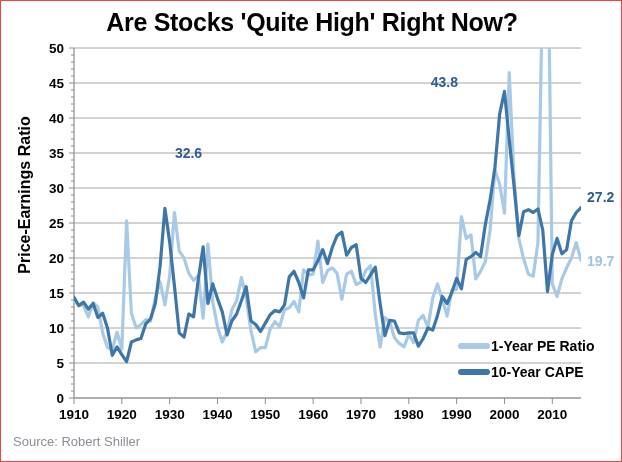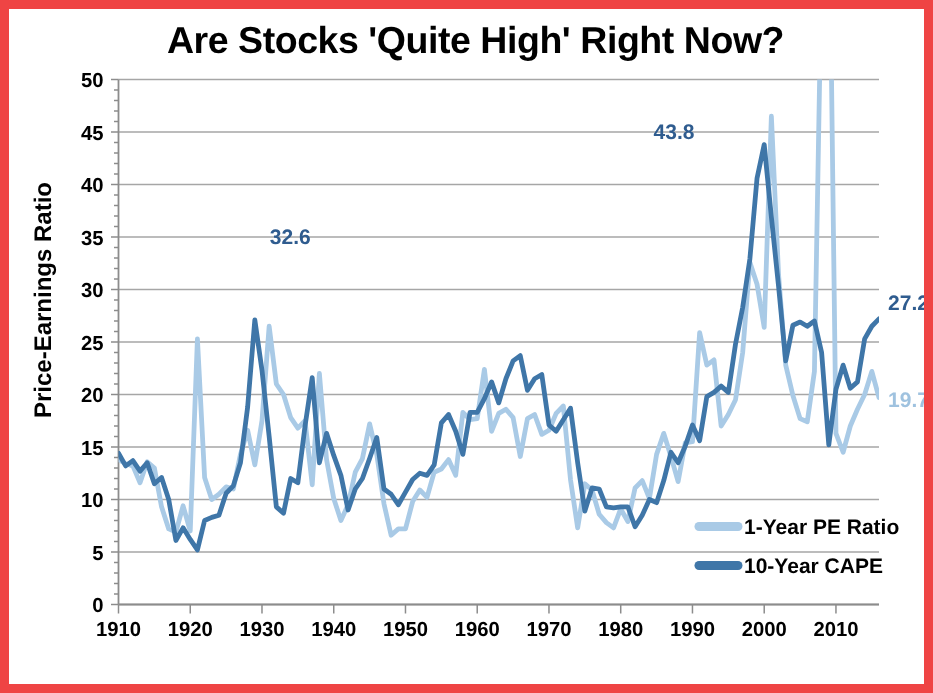--- a/index.html
+++ b/index.html
@@ -8,21 +8,21 @@
     background: #ffffff;
   }
   body {
     font-family: "Liberation Sans", sans-serif;
   }
   #figure {
     position: relative;
     width: 622px;
     height: 462px;
     background: #ffffff;
-    border: 6px solid #ef4444;
+    border: 1px solid #ef4444;
     box-sizing: border-box;
     overflow: hidden;
   }
   #chart-title {
     position: absolute;
     top: 7px;
     left: 0;
     width: 622px;
     text-align: center;
     font-size: 25px;
@@ -193,14 +193,15 @@
       <text x="173.87735849056605" y="156.79999999999998" fill="#2F5C8F" class="ann-label" text-anchor="start">32.6</text>
       <text x="456.99339622641554" y="86.40000000000003" fill="#2F5C8F" class="ann-label" text-anchor="end">43.8</text>
       <text x="586.0867924528297" y="200.6" fill="#2F5C8F" class="ann-label" text-anchor="start">27.2</text>
       <text x="586.0867924528297" y="265.1" fill="#9FC2DF" class="ann-label" text-anchor="start">19.7</text>
       <line x1="460" y1="345" x2="486" y2="345" stroke="#A9CAE6" stroke-width="6" stroke-linecap="round"></line>
       <text x="490" y="350" class="legend-label">1-Year PE Ratio</text>
       <line x1="460" y1="371" x2="486" y2="371" stroke="#3F76A8" stroke-width="6" stroke-linecap="round"></line>
       <text x="490" y="376" class="legend-label">10-Year CAPE</text>
     </svg>
 
+  <div id="source-note">Source: Robert Shiller</div>
 
 </div>
 
 </body></html>

